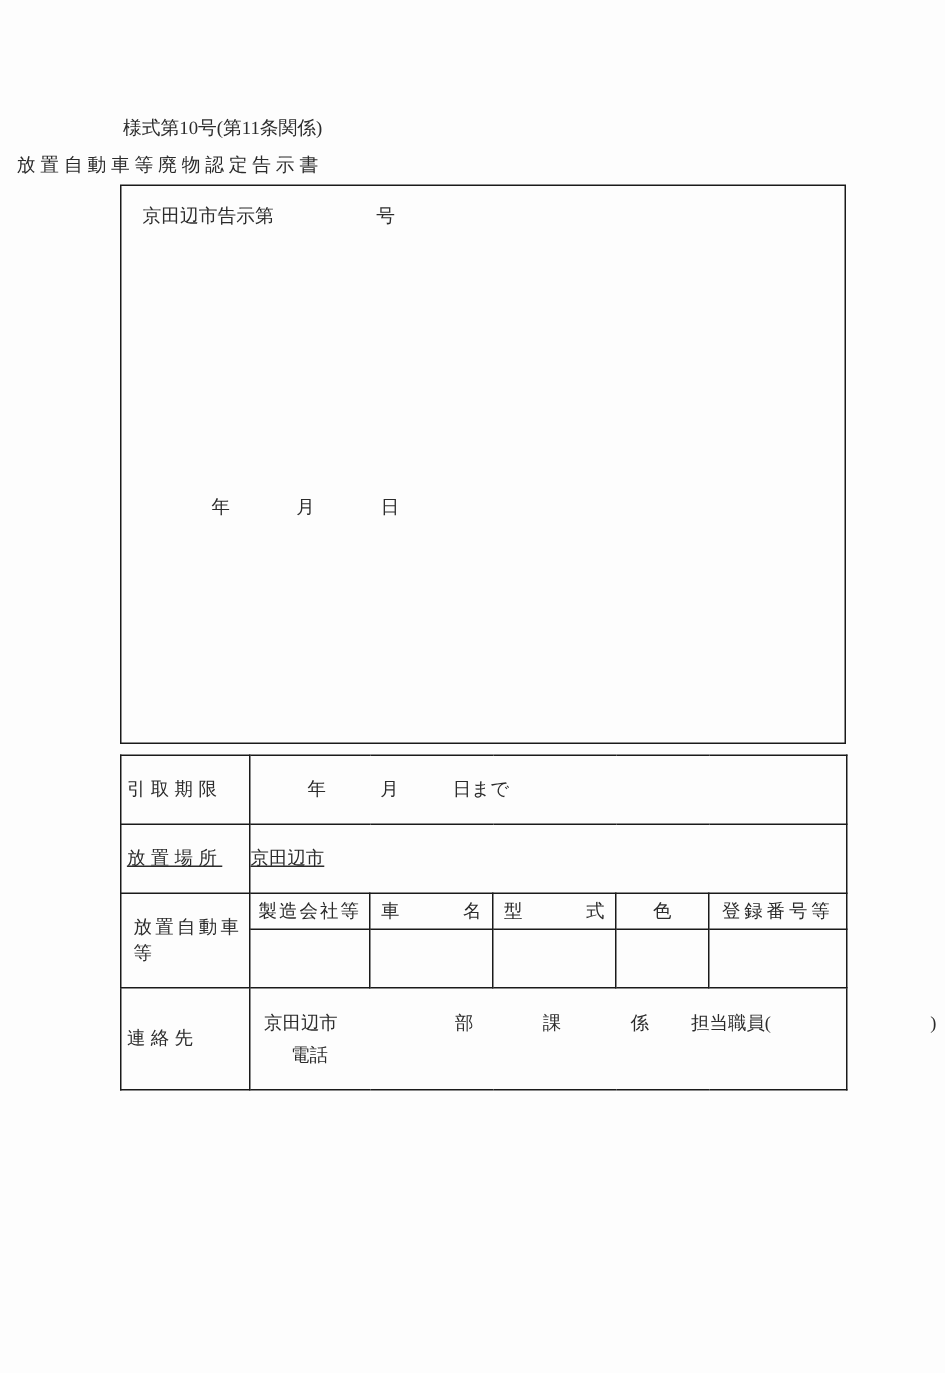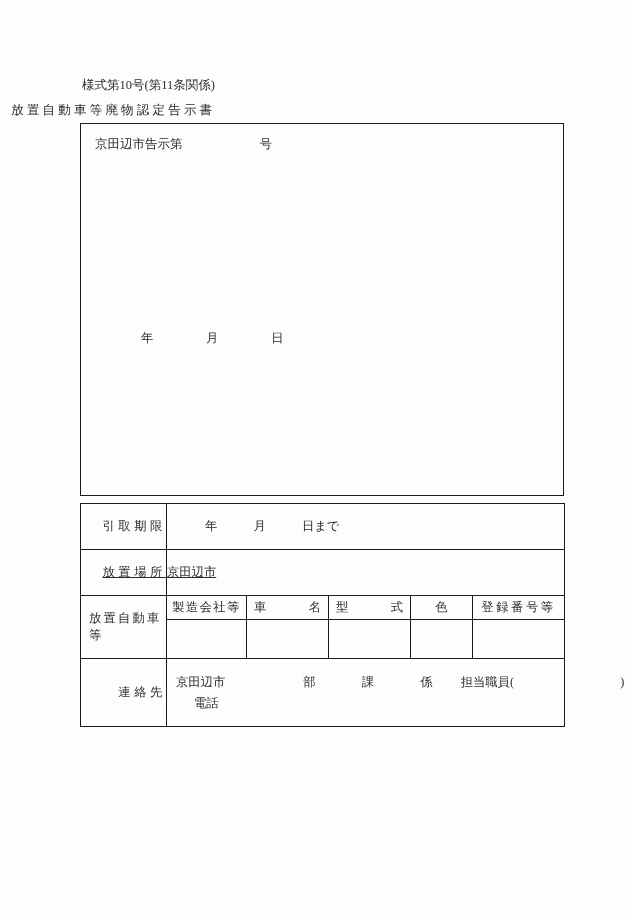--- a/index.html
+++ b/index.html
@@ -55,21 +55,20 @@
     width: 484px;
     height: 373px;
     border: 1.6px solid #1a1a1a;
     box-sizing: border-box;
   }
 
   .notice-inner {
     position: relative;
     width: 100%;
     height: 100%;
-    font-family: Liberation Mono, monospace;
   }
 
   .kokuji-line {
     position: absolute;
     left: 14px;
     top: 12px;
     font-size: 12.5px;
     white-space: nowrap;
   }
   .kokuji-line .gap {
@@ -145,21 +144,21 @@
     border: 1.2px solid #1a1a1a;
     padding: 0;
     vertical-align: middle;
     color: #2b2b2b;
   }
   .data-table .outer-l { border-left-width: 1.6px; }
   .data-table .outer-r { border-right-width: 1.6px; }
 
   .lbl {
     width: 86px;
-    text-align: right;
+    text-align: left;
     letter-spacing: 3.6px;
     text-indent: 3.6px;
     white-space: nowrap;
   }
   .lbl.two-line {
     text-align: left;
     padding-left: 8px;
     letter-spacing: 2.2px;
     text-indent: 0;
     line-height: 17px;

